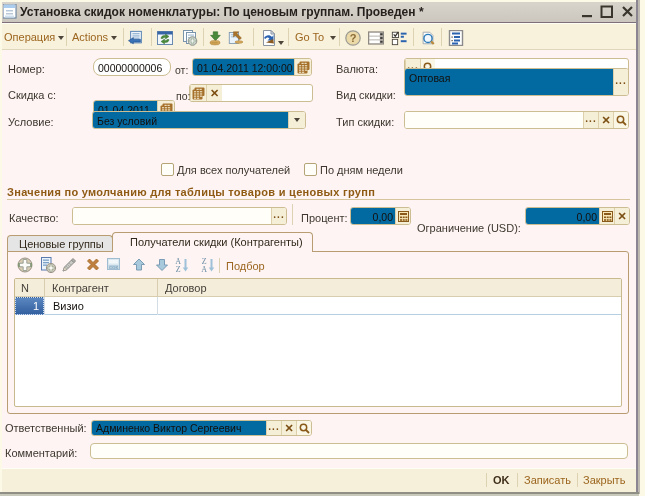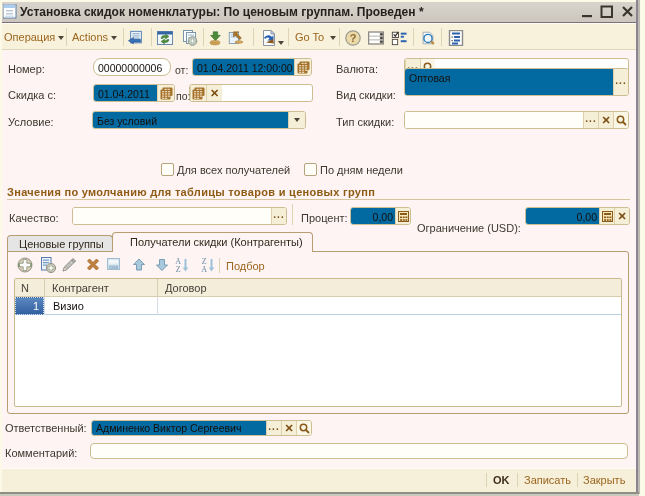--- a/index.html
+++ b/index.html
@@ -178,21 +178,21 @@
  <div class="gbtn dots" style="width:15px">...</div>
  <div class="gbtn" style="width:15px;background:#fbf7e6">
       <svg width="11" height="11" viewBox="0 0 11 11">
         <circle cx="4.5" cy="4.5" r="3.2" fill="none" stroke="#8a5a1a" stroke-width="1.5"></circle>
         <path d="M7 7 L10 10" stroke="#8a5a1a" stroke-width="1.8"></path>
       </svg>
     </div>
 </div>
 
 <div class="abs lbl" style="left:8px;top:89px">Скидка с:</div>
-<div class="grp" style="left:93px;top:84px;width:82px;height:18px">
+<div class="grp" style="left:93px;top:100px;width:82px;height:18px">
  <div class="tx" style="width:63px">01.04.2011</div>
  <div class="gbtn" style="width:17px">
       <svg width="13" height="13" viewBox="0 0 13 13">
         <rect x="2.5" y="0.5" width="10" height="8.5" rx="1" fill="#a5702a"></rect>
         <rect x="0.5" y="2.5" width="10" height="10" rx="1" fill="#a5702a"></rect>
         <g fill="#f2e8cc">
           <rect x="2" y="4.2" width="2.2" height="1.1"></rect>
           <rect x="5" y="4.2" width="2.2" height="1.1"></rect>
           <rect x="8" y="4.2" width="2.2" height="1.1"></rect>
           <rect x="2" y="6.4" width="2.2" height="1.1"></rect>

